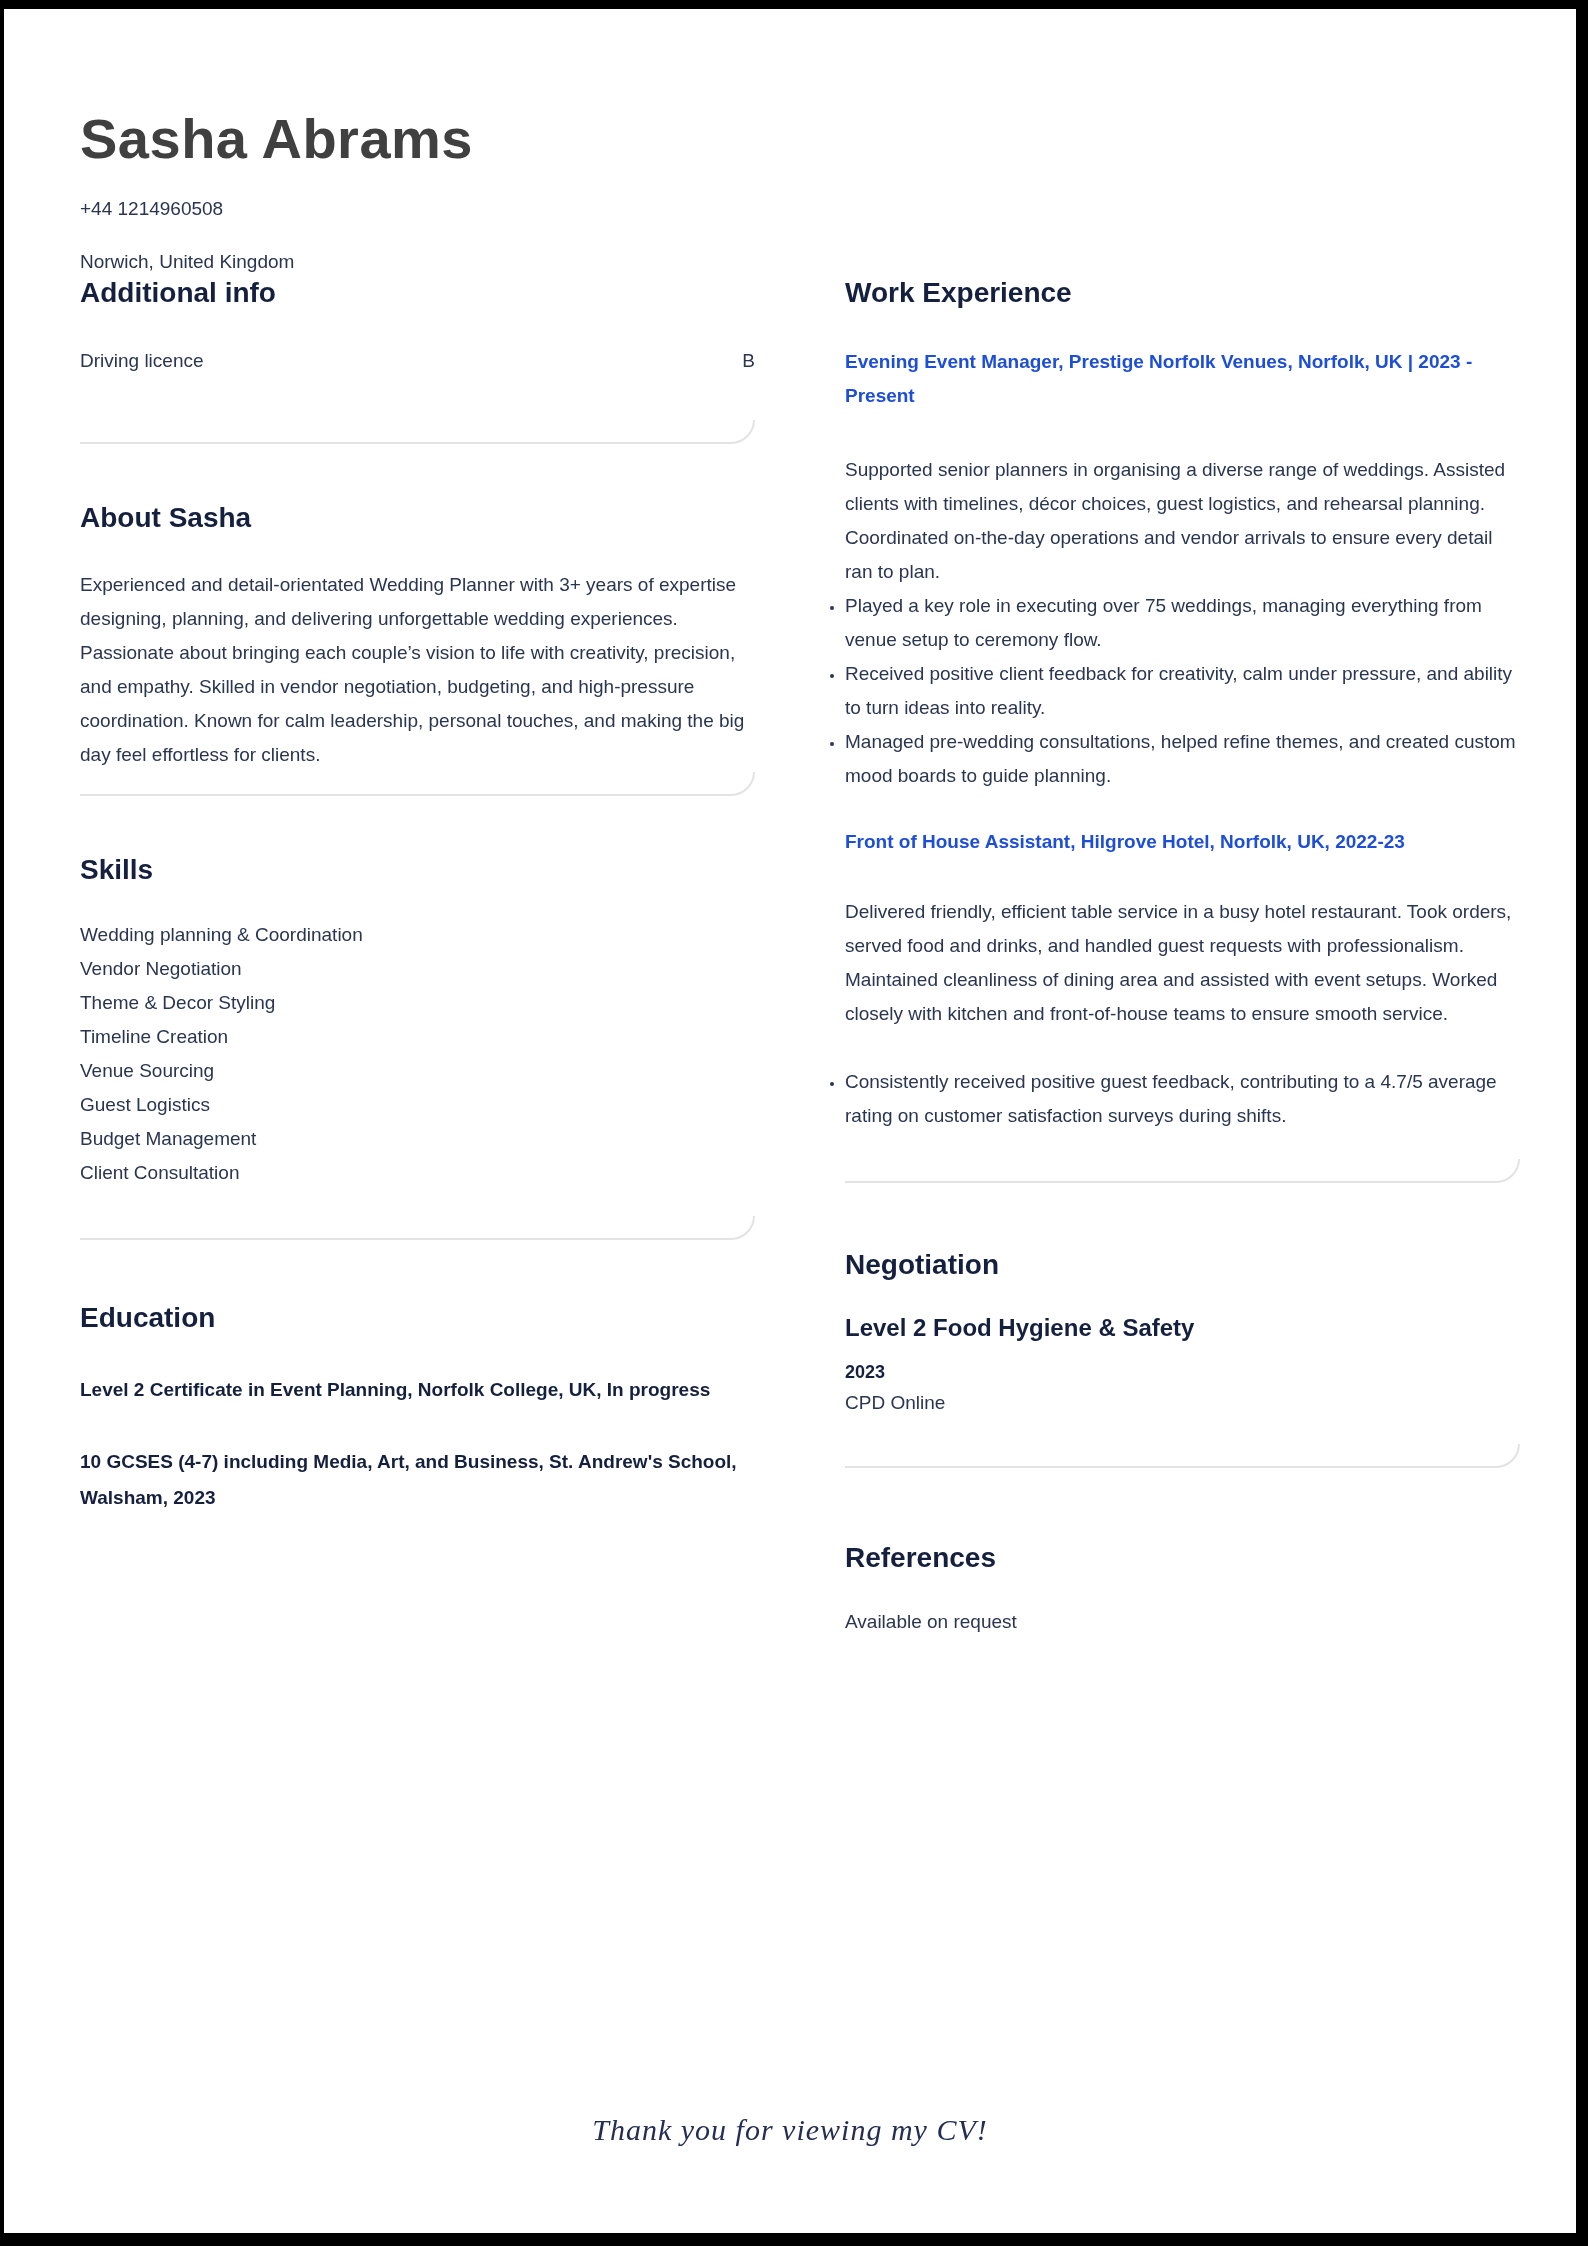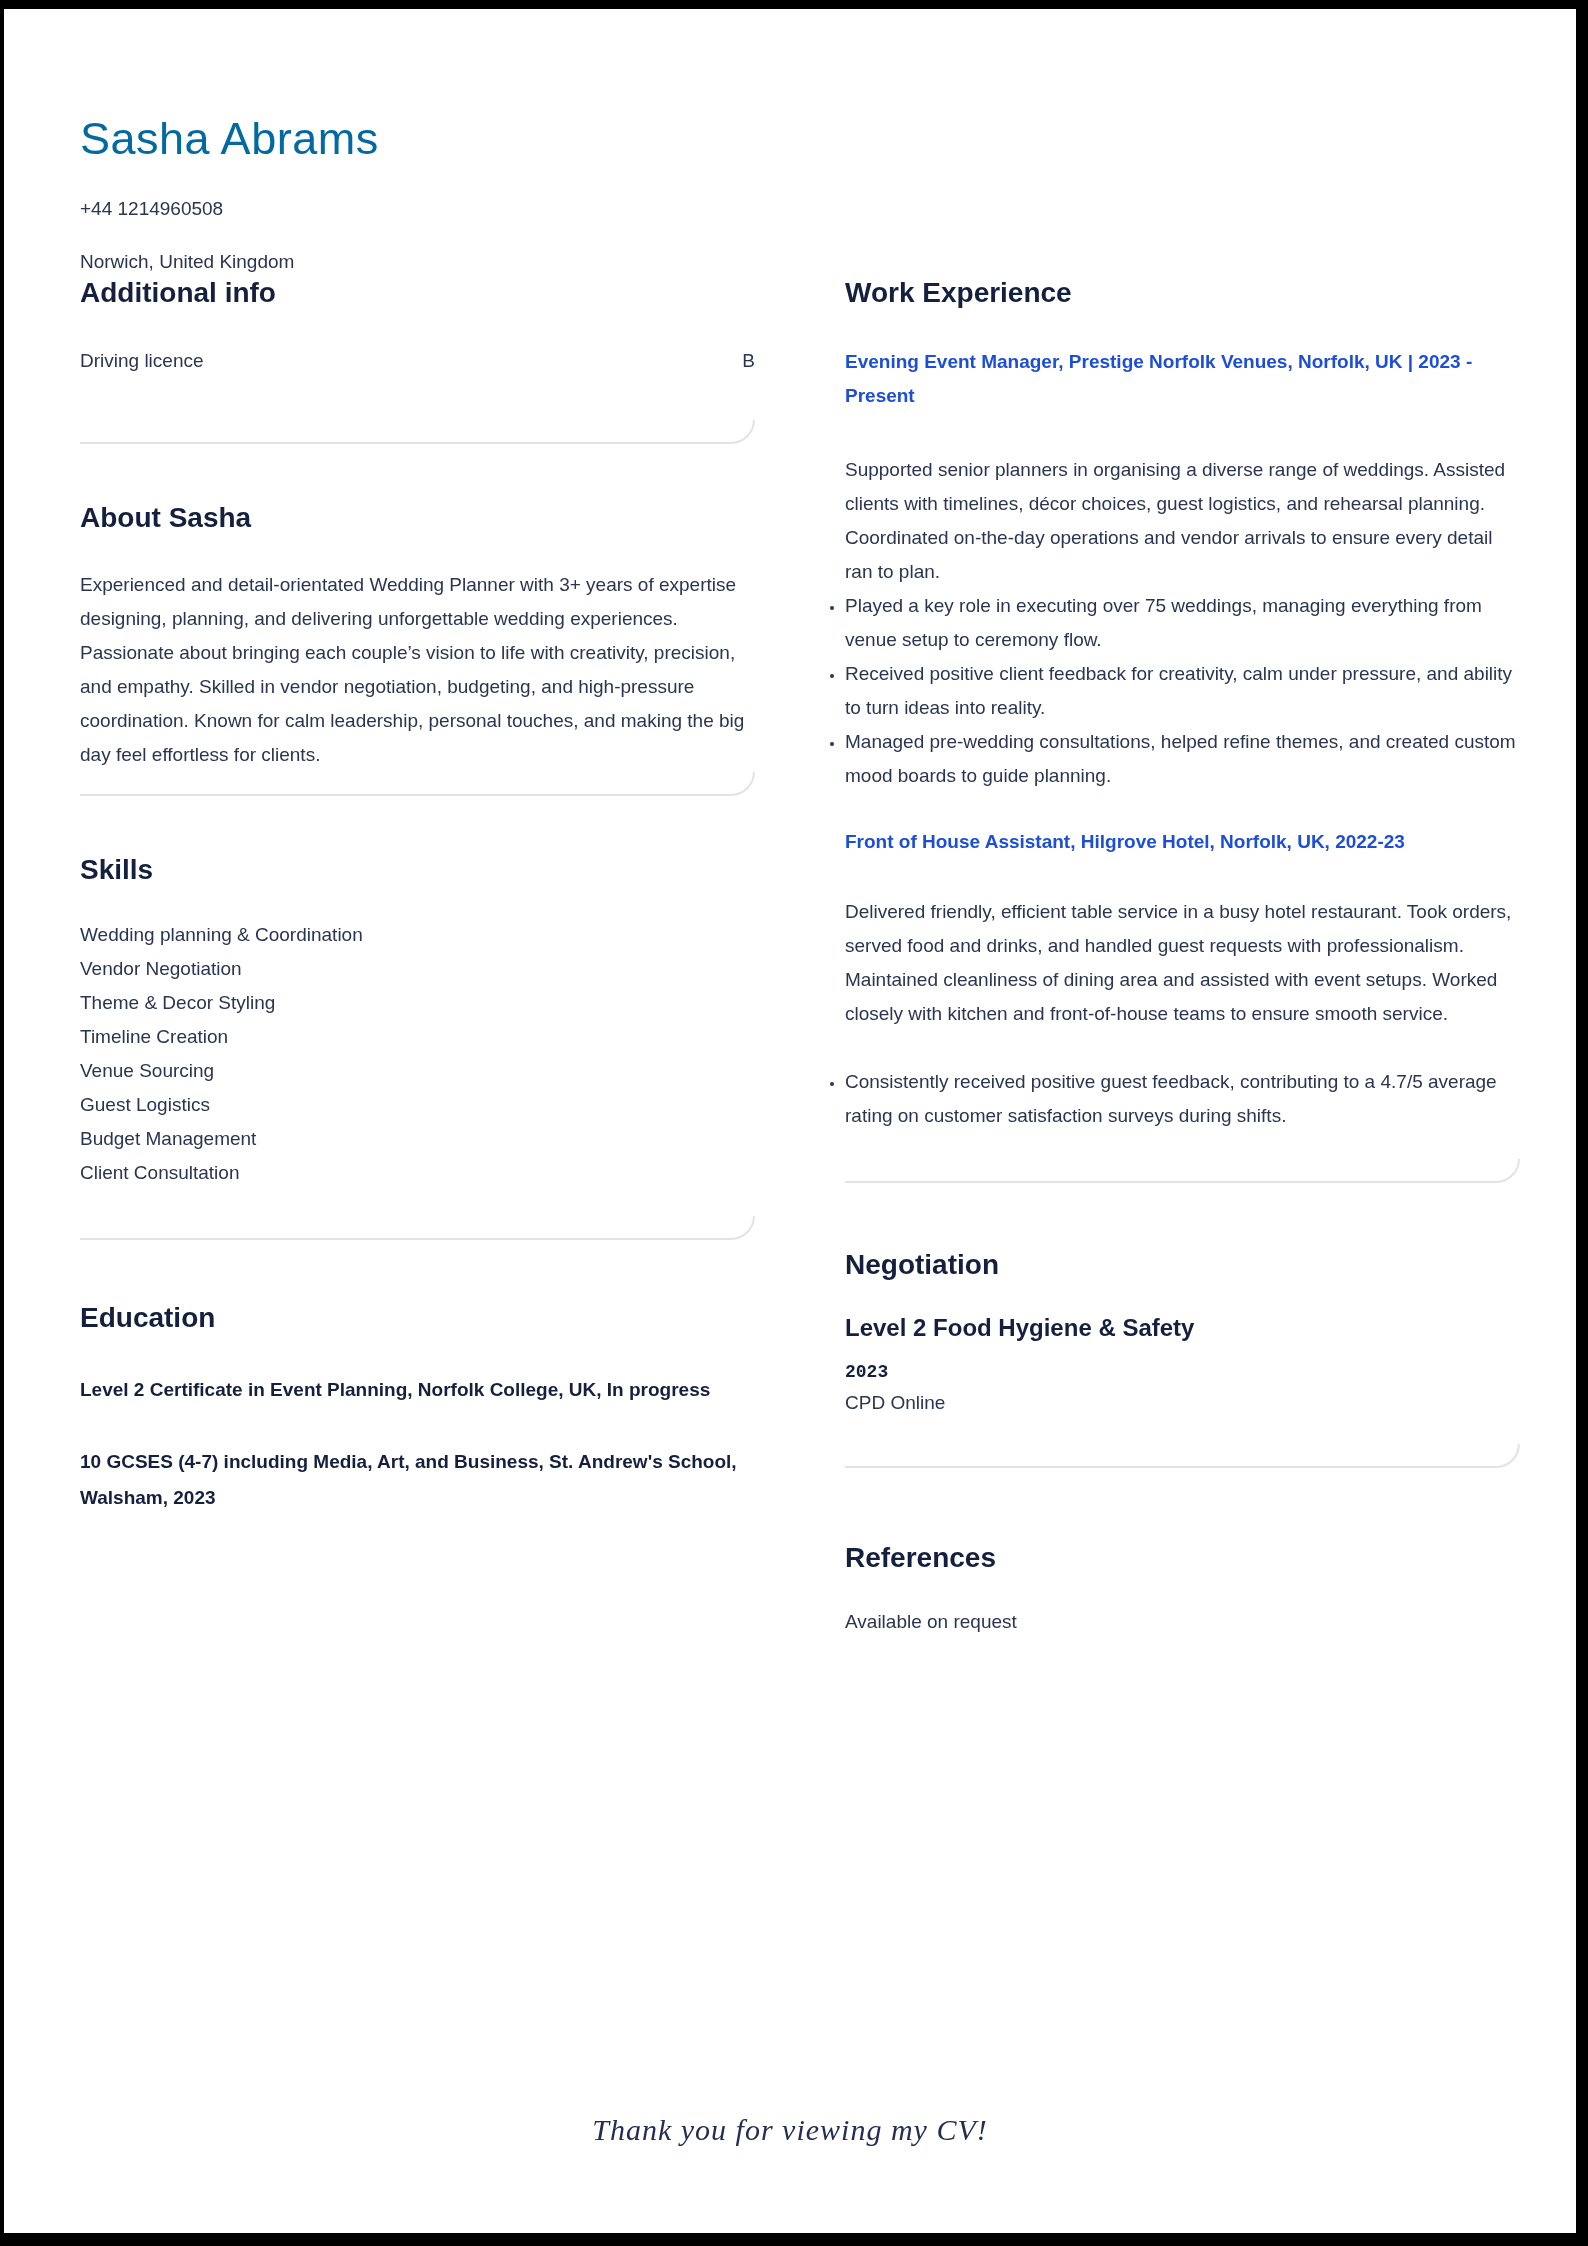--- a/index.html
+++ b/index.html
@@ -19,24 +19,24 @@
     left: 4px; top: 9px; right: 12px; bottom: 13px;
     background: #ffffff;
   }
   .content {
     position: relative;
     height: 100%;
     padding: 100px 52px 0 76px;
   }
   
   .name {
-    font-size: 45px;
-    font-weight: 400;
+    font-size: 56px;
+    font-weight: 700;
     line-height: 60px;
-    color: #0369a1;
+    color: #404040;
     letter-spacing: 0.5px;
   }
   .contact { margin-top: 26px; }
   .contact div, .location {
     font-size: 19px;
     line-height: 27px;
     color: #2a3551;
   }
   .location { margin-top: 26px; }
   
@@ -130,21 +130,20 @@
     line-height: 33px;
     color: #15203f;
     max-width: 440px;
   }
   .cert-year {
     margin-top: 16px;
     font-size: 18px;
     font-weight: 700;
     line-height: 24px;
     color: #15203f;
-    font-family: Liberation Mono, monospace;
   }
   .cert-issuer {
     margin-top: 4px;
     font-size: 19px;
     line-height: 30px;
     color: #2a3551;
   }
   .ref-text { margin-top: 32px; line-height: 27px; }
   
   .footer-note {

